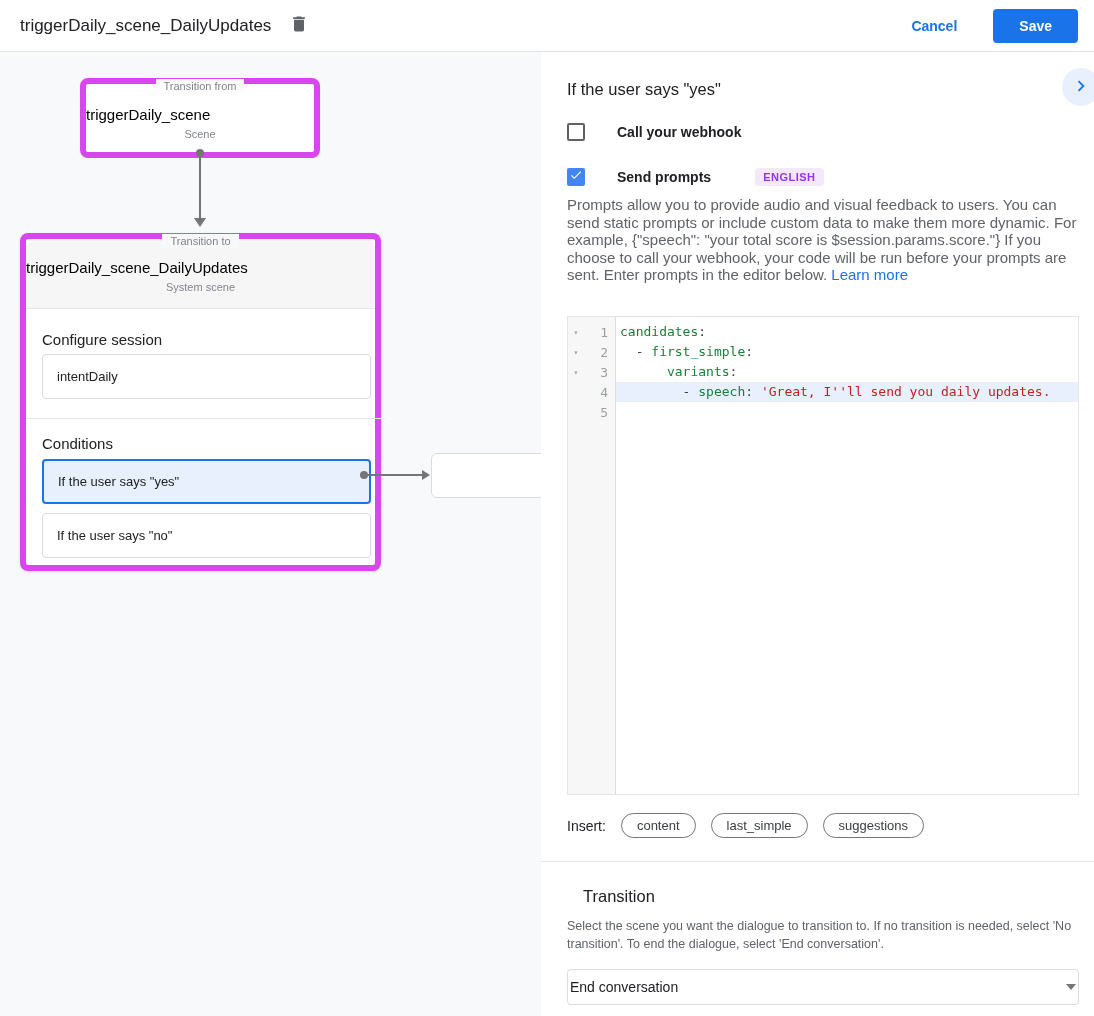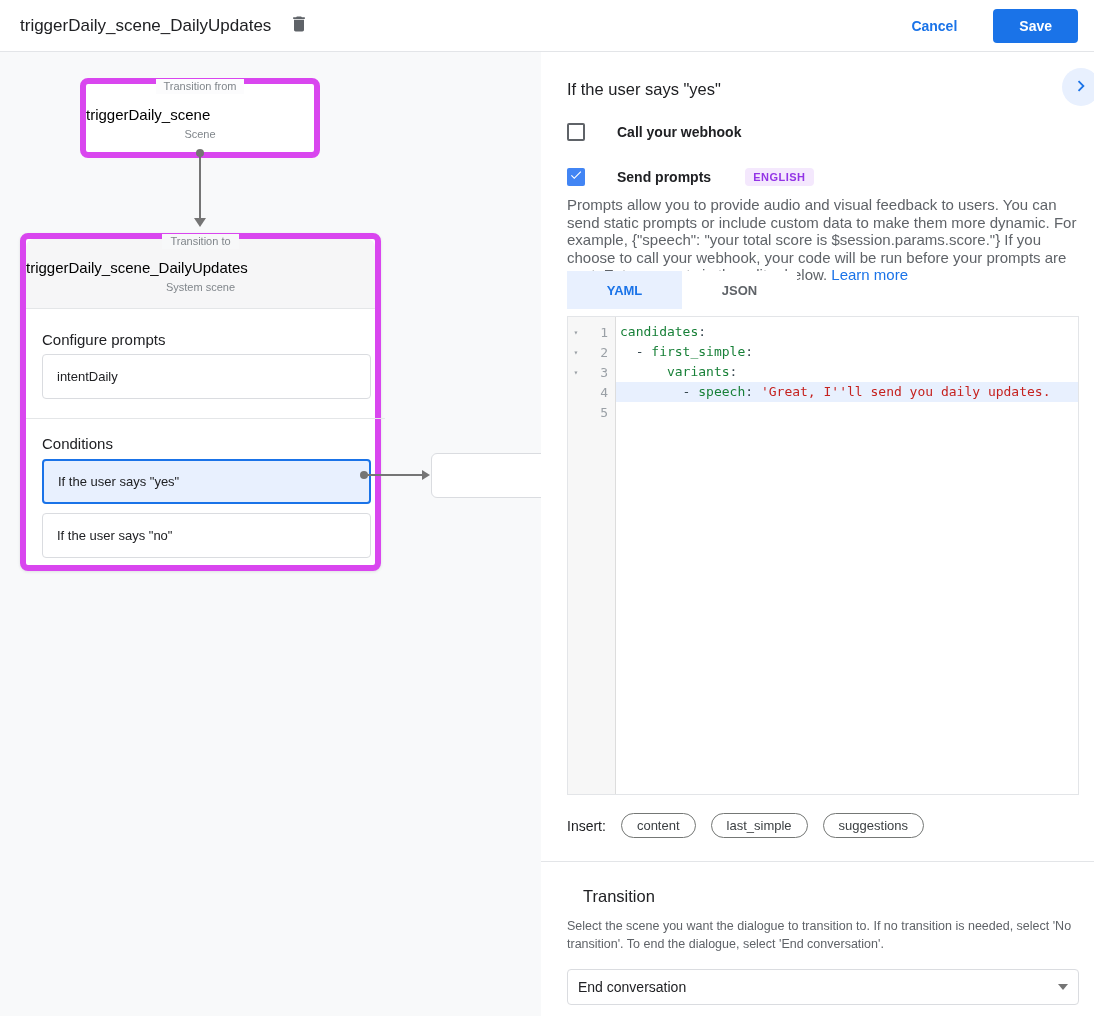--- a/index.html
+++ b/index.html
@@ -88,21 +88,21 @@
   }
   .check-row { position:absolute; left:26px; display:flex; align-items:center; gap:32px; }
   .checkbox {
     width:18px; height:18px; border-radius:2px; flex:none; cursor:pointer;
   }
   .checkbox.unchecked { border:2px solid #5f6368; background:#fff; }
   .checkbox.checked { background:#4285f4; display:flex; align-items:center; justify-content:center; }
   .check-label { font-size:14px; font-weight:600; color:#202124; }
   .lang-badge {
     background:#f4e8fd; color:#9334e6; font-size:11px; font-weight:600; letter-spacing:0.5px;
-    padding:3px 8px; border-radius:4px; margin-left:2px;
+    padding:3px 8px; border-radius:4px; margin-left:12px;
   }
   .prompts-desc {
     position:absolute; left:26px; top:144px; width:513px;
     font-size:15px; line-height:17.5px; color:#5f6368;
   }
   .learn-more { color:#1a73e8; text-decoration:none; cursor:pointer; }
   .tabs { position:absolute; left:26px; top:219px; display:flex; }
   .tab {
     width:115px; height:38px; display:flex; align-items:center; justify-content:center;
     font-size:13px; font-weight:600; color:#5f6368; cursor:pointer; background:#fff; border:none; font-family:inherit;
@@ -136,21 +136,21 @@
   .section-divider { position:absolute; left:0; top:809px; width:553px; height:1px; background:#e3e5e8; }
   
   .transition-title { position:absolute; left:42px; top:835px; font-size:16.5px; color:#202124; }
   .transition-desc {
     position:absolute; left:26px; top:866px; width:513px;
     font-size:12.5px; line-height:17.5px; color:#5f6368;
   }
   .dropdown {
     position:absolute; left:26px; top:917px; width:512px; height:36px;
     border:1px solid #dadce0; border-radius:4px; background:#fff; cursor:pointer;
-    display:flex; align-items:center; padding:0 10px; font-size:14px; color:#202124;
+    display:flex; align-items:center; padding:0 2px; font-size:14px; color:#202124;
   }
   .dropdown-caret {
     margin-left:auto; width:0; height:0;
     border-left:5px solid transparent; border-right:5px solid transparent; border-top:6px solid #757575;
   }
 </style>
 </head>
 <body>
 
 <div class="topbar">
@@ -185,21 +185,21 @@
 
     <div class="node-box to-card">
       <div class="node-legend">
         <span>Transition to</span>
       </div>
       <div class="card-header">
         <div class="node-title">triggerDaily_scene_DailyUpdates</div>
         <div class="node-subtitle">System scene</div>
       </div>
       <div class="card-body">
-        <div class="section-label" style="position:absolute; left:16px; top:22px;">Configure prompts</div>
+        <div class="section-label" style="position:absolute; left:16px; top:22px;">Configure session</div>
         <div class="intent-box" style="position:absolute; left:16px; top:45px; width:329px;">intentDaily</div>
         <div class="card-divider" style="top:109px;"></div>
         <div class="section-label" style="position:absolute; left:16px; top:126px;">Conditions</div>
         <div class="cond-box cond-selected" style="top:150px;">If the user says "yes"</div>
         <div class="cond-box" style="top:204px;">If the user says "no"</div>
       </div>
     </div>
 
     <div class="conn-dot" style="left:360px; top:419px;"></div>
     <div class="conn-hline" style="left:366px; top:422px; width:56px;"></div>
@@ -234,24 +234,20 @@
       </div>
       <div class="check-label">Send prompts</div>
       <span class="lang-badge">ENGLISH</span>
     </div>
 
     <div class="prompts-desc">
       <span>Prompts allow you to provide audio and visual feedback to users. You can send static prompts or include custom data to make them more dynamic. For example, {"speech": "your total score is $session.params.score."} If you choose to call your webhook, your code will be run before your prompts are sent. Enter prompts in the editor below.</span>
       <a class="learn-more">Learn more</a>
     </div>
 
-    <div class="tabs">
-      <button class="tab active">YAML</button>
-      <button class="tab">JSON</button>
-    </div>
 
     <div class="editor">
       <div class="editor-gutter">
           <div class="gutter-row">
             <span class="fold">▾</span>
             <span class="lnum">1</span>
           </div>
           <div class="gutter-row">
             <span class="fold">▾</span>
             <span class="lnum">2</span>

